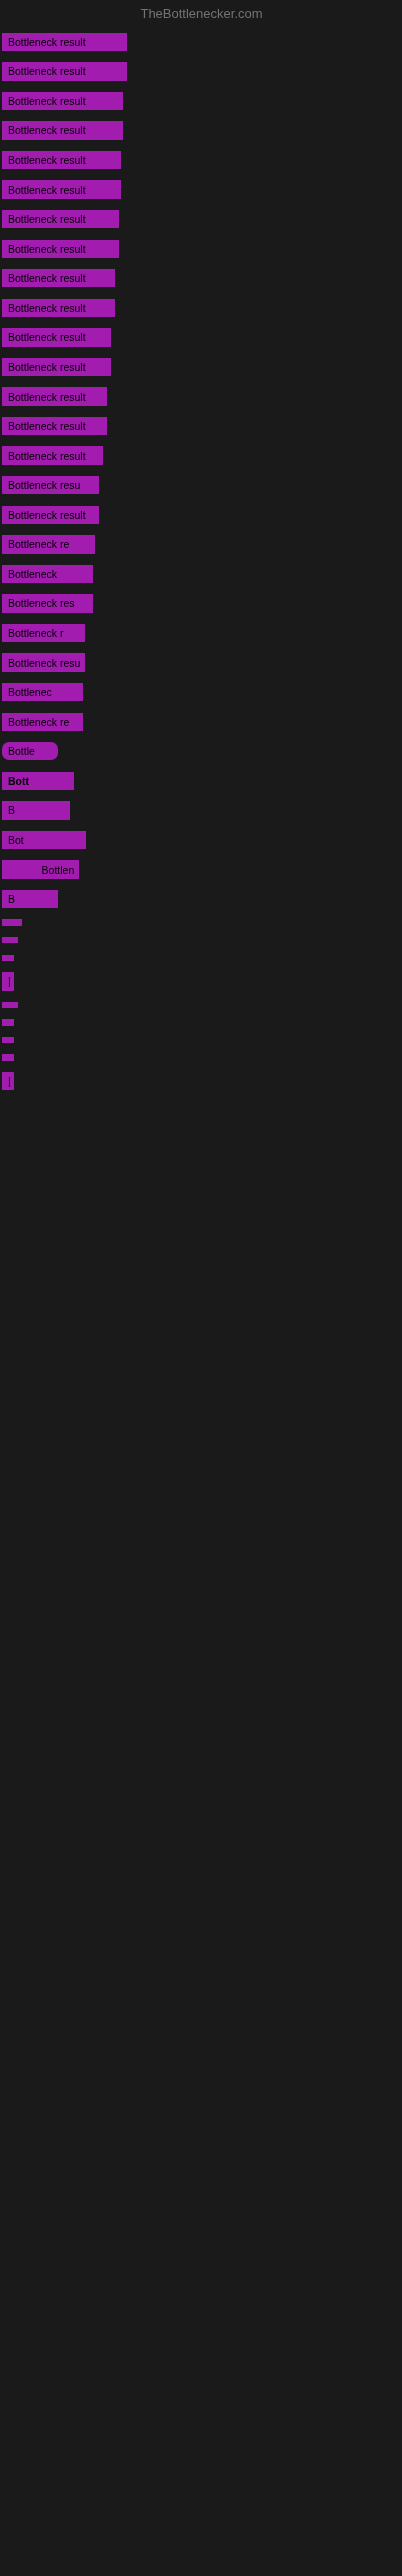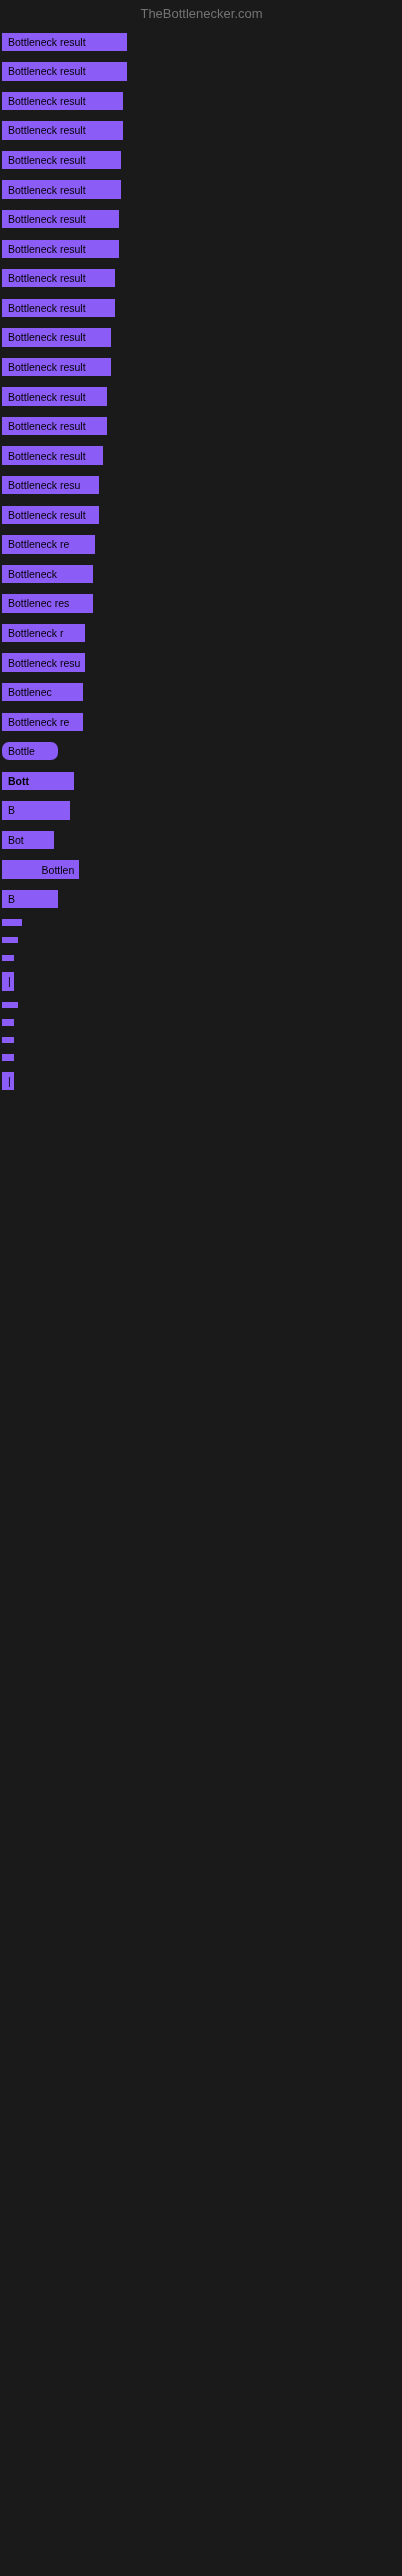--- a/index.html
+++ b/index.html
@@ -18,21 +18,21 @@
 
     .site-title {
       text-align: center;
       color: #737373;
       font-size: 13px;
       padding: 6.4px 0;
       background-color: #1a1a1a;
     }
 
     .bottleneck-bar {
-      background-color: #8b5cf6;
+      background-color: #a21caf;
       color: #000;
       font-size: 10.5px;
       font-weight: normal;
       padding: 3.2px 6.4px;
       margin-bottom: 1.6px;
       display: inline-block;
       white-space: nowrap;
       overflow: hidden;
     }
 
@@ -52,21 +52,21 @@
     .bar-w7 { width: 105px; }
     .bar-w8 { width: 101px; }
     .bar-w9 { width: 97px; }
     .bar-w10 { width: 93px; }
     .bar-w11 { width: 91px; }
     .bar-w12 { width: 83px; }
     .bar-w13 { width: 81px; }
     .bar-w14 { width: 56px; border-radius: 7px; }
     .bar-w15 { width: 72px; font-weight: bold; }
     .bar-w16 { width: 68px; }
-    .bar-w17 { width: 52px; }
+    .bar-w17 { width: 84px; }
     .bar-w18 { width: 77px; padding-left: 40px; }
     .bar-w19 { width: 56px; }
     .bar-w28 { width: 20px; }
     .bar-w29 { width: 16px; }
     .bar-w30 { width: 12px; }
     .bar-w31 { width: 8px; }
     .bar-w32 { width: 6.4px; }
   </style>
 </head>
 <body>
@@ -127,21 +127,21 @@
     <div class="row">
       <div class="bottleneck-bar bar-w9">Bottleneck result</div>
     </div>
     <div class="row">
       <div class="bottleneck-bar bar-w10">Bottleneck re</div>
     </div>
     <div class="row">
       <div class="bottleneck-bar bar-w11">Bottleneck</div>
     </div>
     <div class="row">
-      <div class="bottleneck-bar bar-w11">Bottlenec res</div>
+      <div class="bottleneck-bar bar-w11">Bottleneck res</div>
     </div>
     <div class="row">
       <div class="bottleneck-bar bar-w12">Bottleneck r</div>
     </div>
     <div class="row">
       <div class="bottleneck-bar bar-w12">Bottleneck resu</div>
     </div>
     <div class="row">
       <div class="bottleneck-bar bar-w13">Bottlenec</div>
     </div>

